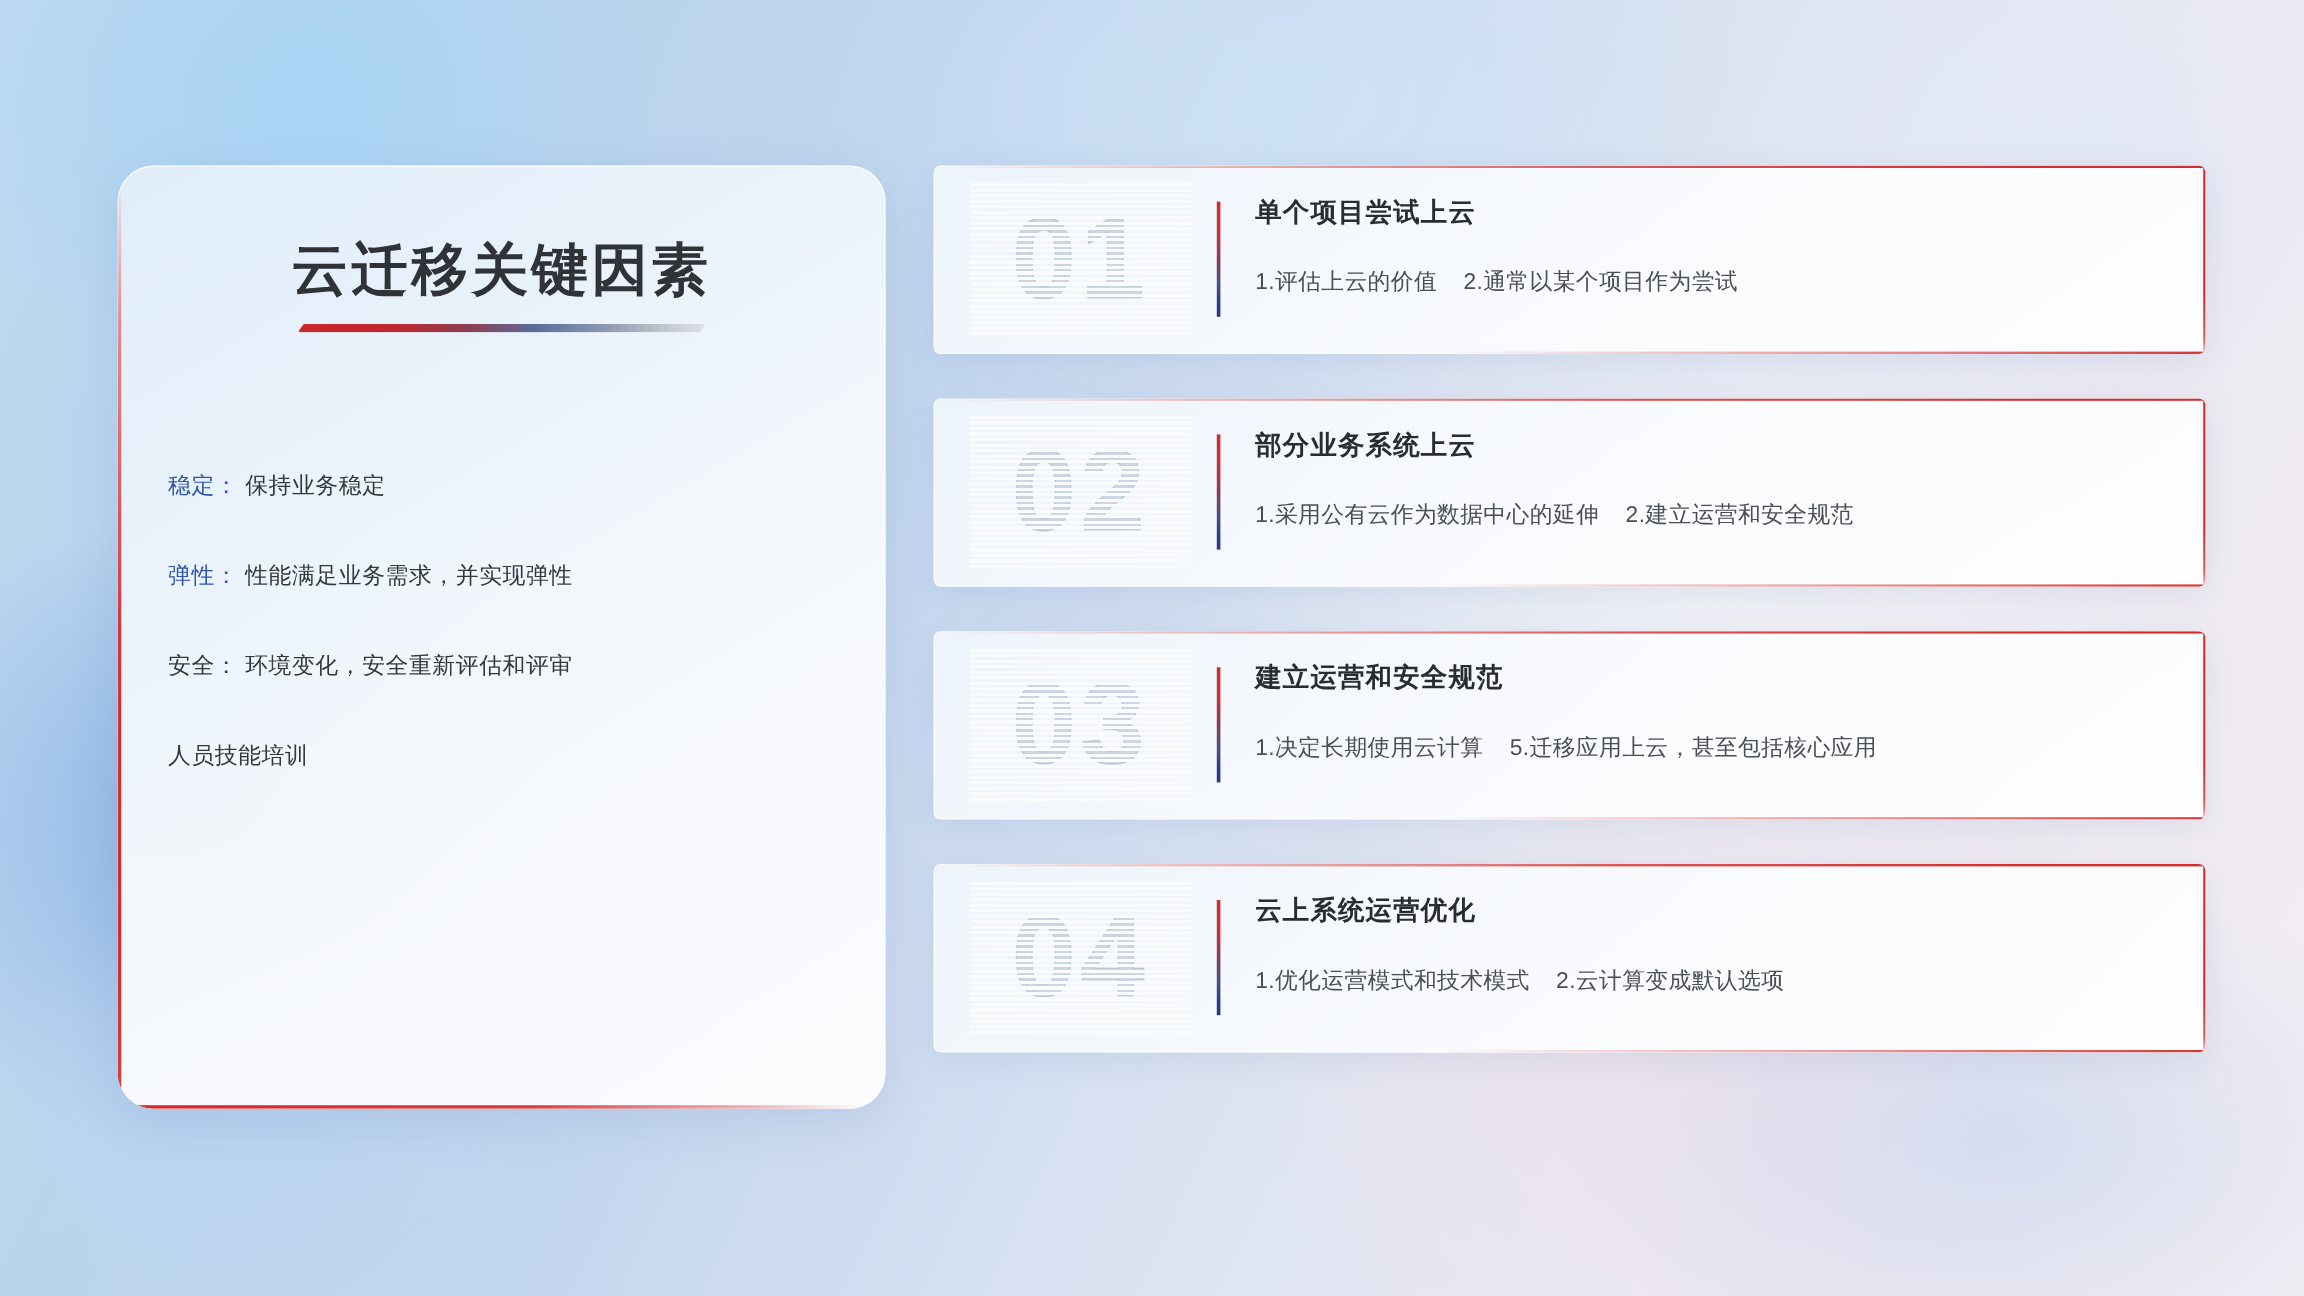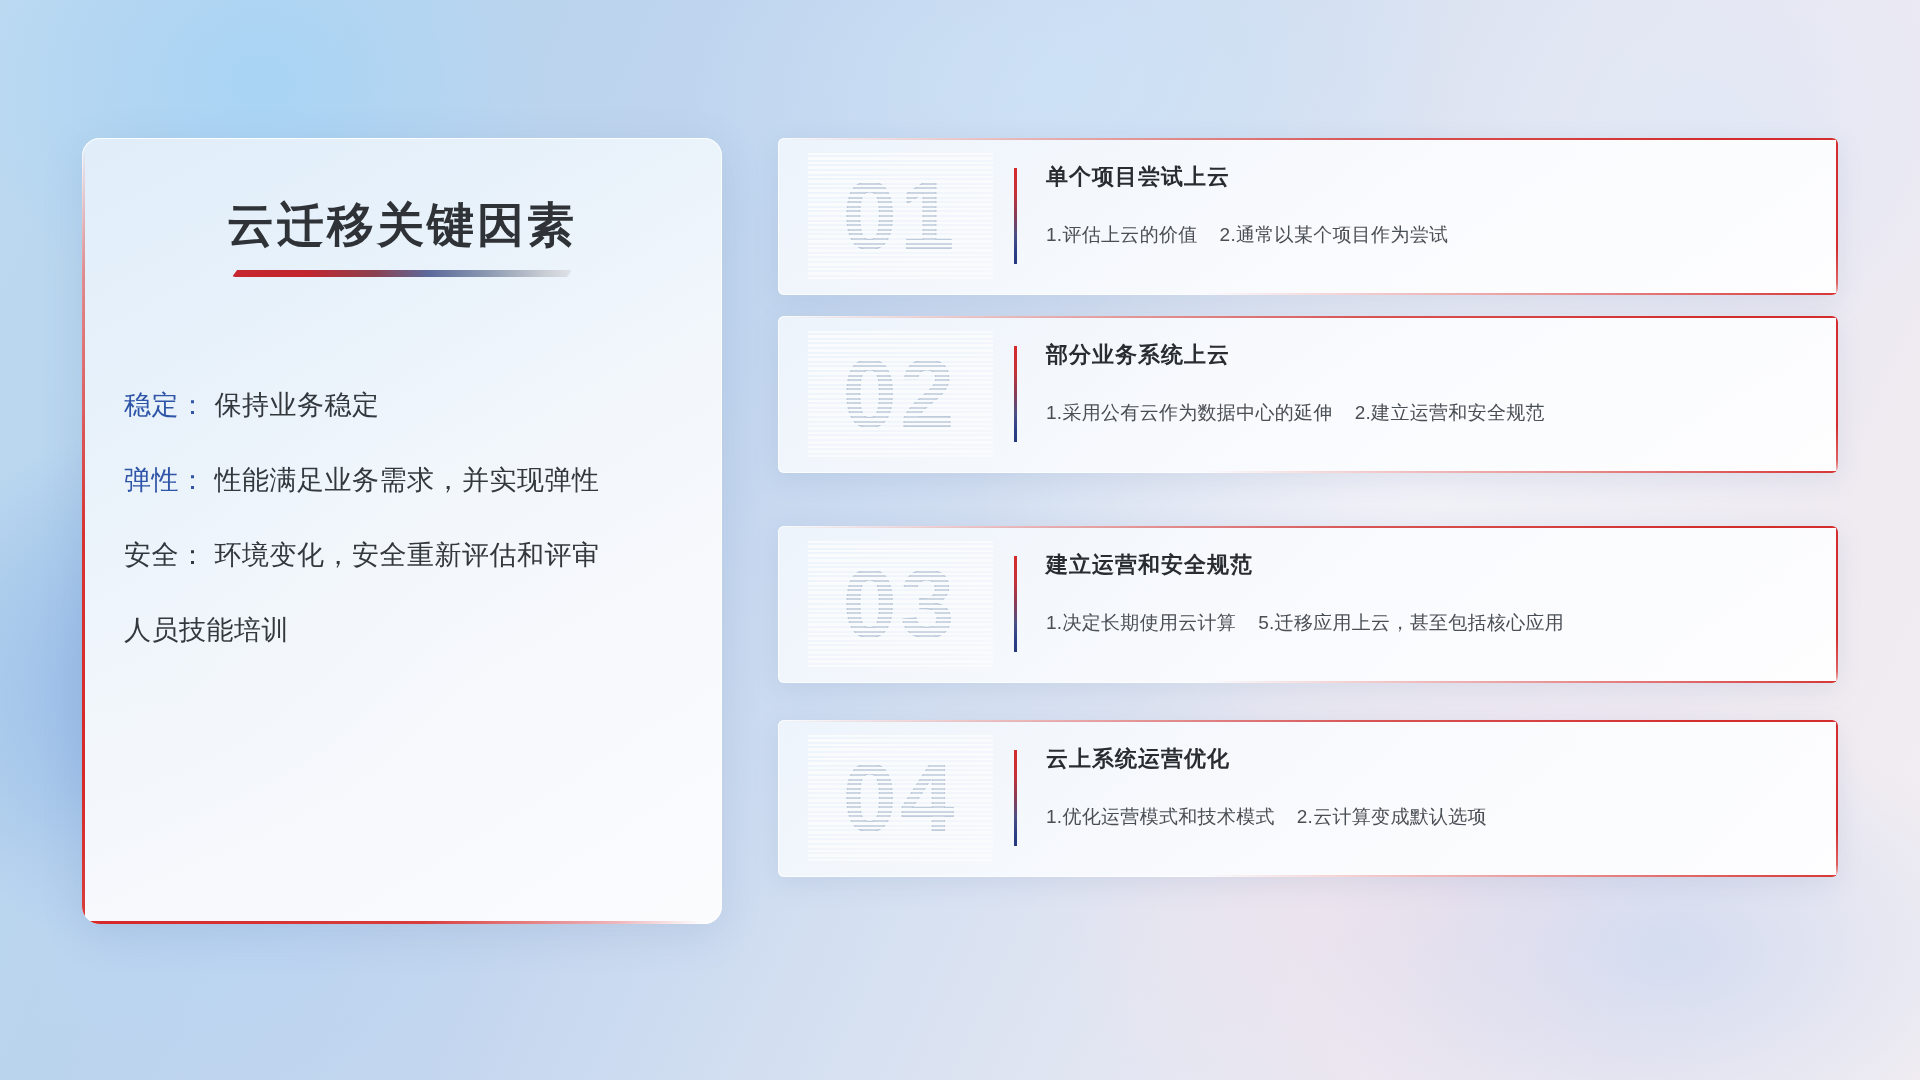--- a/index.html
+++ b/index.html
@@ -58,22 +58,22 @@
   .bg-white{
     left:700px; top:120px; width:1300px; height:820px;
     background:radial-gradient(closest-side at 55% 45%, rgba(252,250,252,.55), rgba(252,250,252,0) 75%);
   }
 
   
   #stage{ position:absolute; inset:0; z-index:2; }
 
   
   #left-panel{
-    position:absolute; left:82px; top:138px; width:640px; height:786px;
-    border-radius:18px;
+    position:absolute; left:98px; top:138px; width:640px; height:786px;
+    border-radius:30px;
     background:linear-gradient(150deg,
        rgba(226,238,250,.96) 0%,
        rgba(234,243,251,.96) 26%,
        rgba(244,248,252,.97) 50%,
        rgba(249,250,253,.97) 72%,
        rgba(252,252,254,.98) 100%);
     box-shadow:0 10px 40px rgba(90,120,165,.16), inset 0 0 0 1px rgba(255,255,255,.85);
     overflow:hidden;
   }
   #left-panel .edge-left{
@@ -111,21 +111,21 @@
     background:linear-gradient(90deg,
       #c7272f 0%, #c2262e 22%, #8b4050 42%,
       #5b6a9c 58%, #8e9bb2 76%, #c9cdd4 92%, #dfe2e7 100%);
     clip-path:polygon(1.5% 0,100% 0,98.5% 100%,0 100%);
   }
 
   #panel-list{
     position:absolute; left:42px; right:24px; top:230px;
   }
   .panel-line{
-    font-size:27px;
+    font-size:19px;
     line-height:75px;
     color:#33383d;
     white-space:nowrap;
     letter-spacing:.5px;
   }
   .panel-line .lbl{ color:#2f55a8; }
   .panel-line .lbl.plain{ color:#33383d; }
 
   
   .card{
@@ -239,21 +239,21 @@
         <div class="c-right"></div>
         <div class="c-bottom"></div>
         <div class="c-leftedge"></div>
         <div class="card-num">
           <span class="g">01</span>
         </div>
         <div class="card-bar"></div>
         <div class="card-title">单个项目尝试上云</div>
         <div class="card-sub"><span>1.评估上云的价值</span><span class="gap"></span><span>2.通常以某个项目作为尝试</span></div>
       </div>
-      <div class="card" style="top: 316px;">
+      <div class="card" style="top: 332px;">
         <div class="c-top"></div>
         <div class="c-right"></div>
         <div class="c-bottom"></div>
         <div class="c-leftedge"></div>
         <div class="card-num">
           <span class="g">02</span>
         </div>
         <div class="card-bar"></div>
         <div class="card-title">部分业务系统上云</div>
         <div class="card-sub"><span>1.采用公有云作为数据中心的延伸</span><span class="gap"></span><span>2.建立运营和安全规范</span></div>

